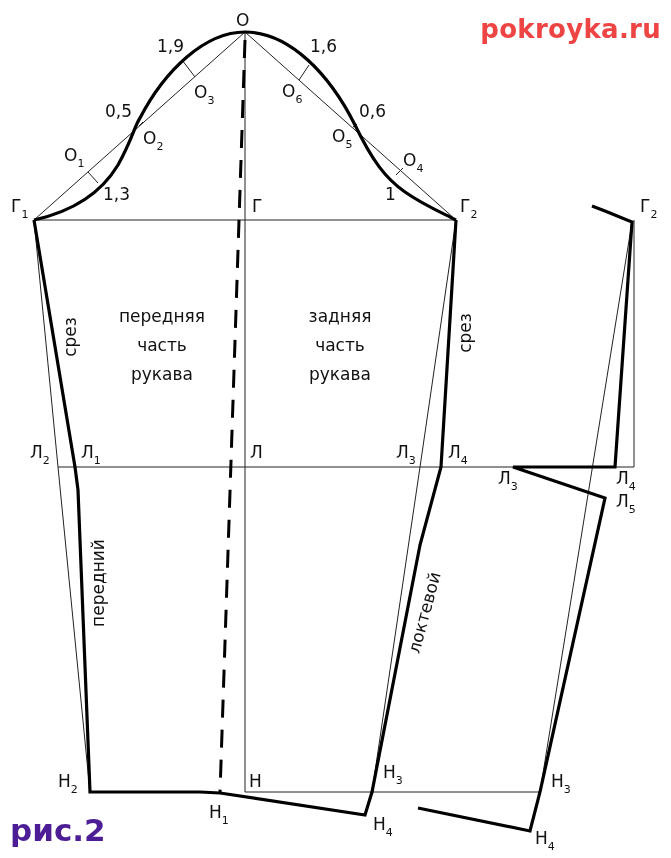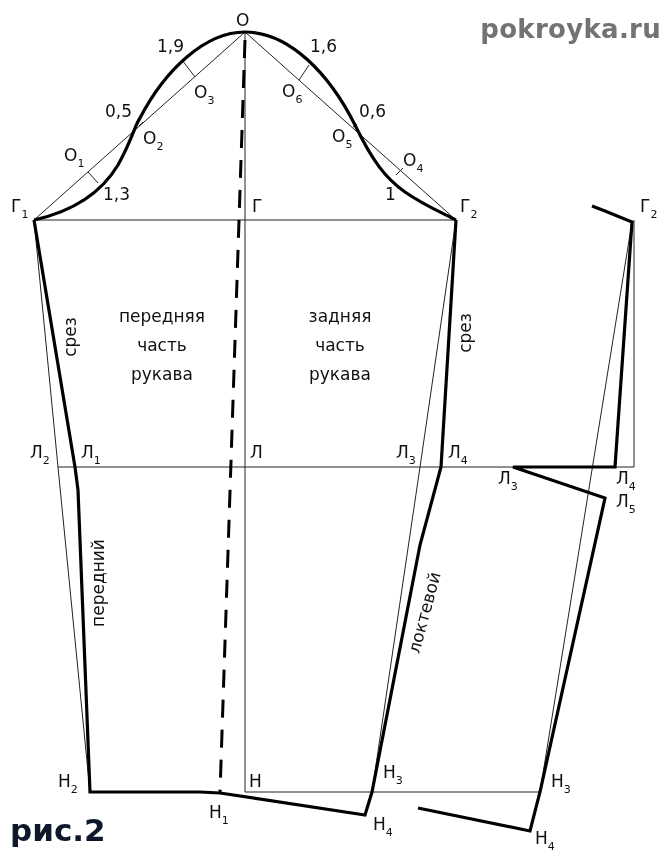--- a/index.html
+++ b/index.html
@@ -4,22 +4,22 @@
 <style>
   html, body { margin:0; padding:0; background:#ffffff; }
   body { width:671px; height:858px; position:relative; overflow:hidden; font-family:"DejaVu Sans", sans-serif; }
   #canvas { position:absolute; left:0; top:0; width:671px; height:858px; }
   .thin { stroke:#222; stroke-width:1; fill:none; }
   .thick { stroke:#000; stroke-width:3.2; fill:none; stroke-linejoin:miter; }
   .dash { stroke:#000; stroke-width:3; fill:none; stroke-dasharray:18 12; }
   .lbl { font-family:"DejaVu Sans", sans-serif; font-size:17px; fill:#111; }
   .sub { font-size:11px; }
   .txt { font-family:"DejaVu Sans", sans-serif; font-size:17px; fill:#111; text-anchor:middle; }
-  .wm { position:absolute; right:10px; top:14px; font-family:"DejaVu Sans", sans-serif; font-weight:bold; font-size:26px; color:#737373; letter-spacing:0.3px; }
-  .fig { position:absolute; left:10px; bottom:10px; font-family:"DejaVu Sans", sans-serif; font-weight:bold; font-size:31px; color:#0f172a; }
+  .wm { position:absolute; right:10px; top:14px; font-family:"DejaVu Sans", sans-serif; font-weight:bold; font-size:26px; color:#ef4444; letter-spacing:0.3px; }
+  .fig { position:absolute; left:10px; bottom:10px; font-family:"DejaVu Sans", sans-serif; font-weight:bold; font-size:31px; color:#4c1d95; }
 </style>
 </head>
 <body>
 
 <svg id="canvas" viewBox="0 0 671 858" xmlns="http://www.w3.org/2000/svg">
 
   <g>
 
     <line class="thin" x1="34" y1="220" x2="245" y2="32"></line>
     <line class="thin" x1="245" y1="32" x2="456" y2="220"></line>

